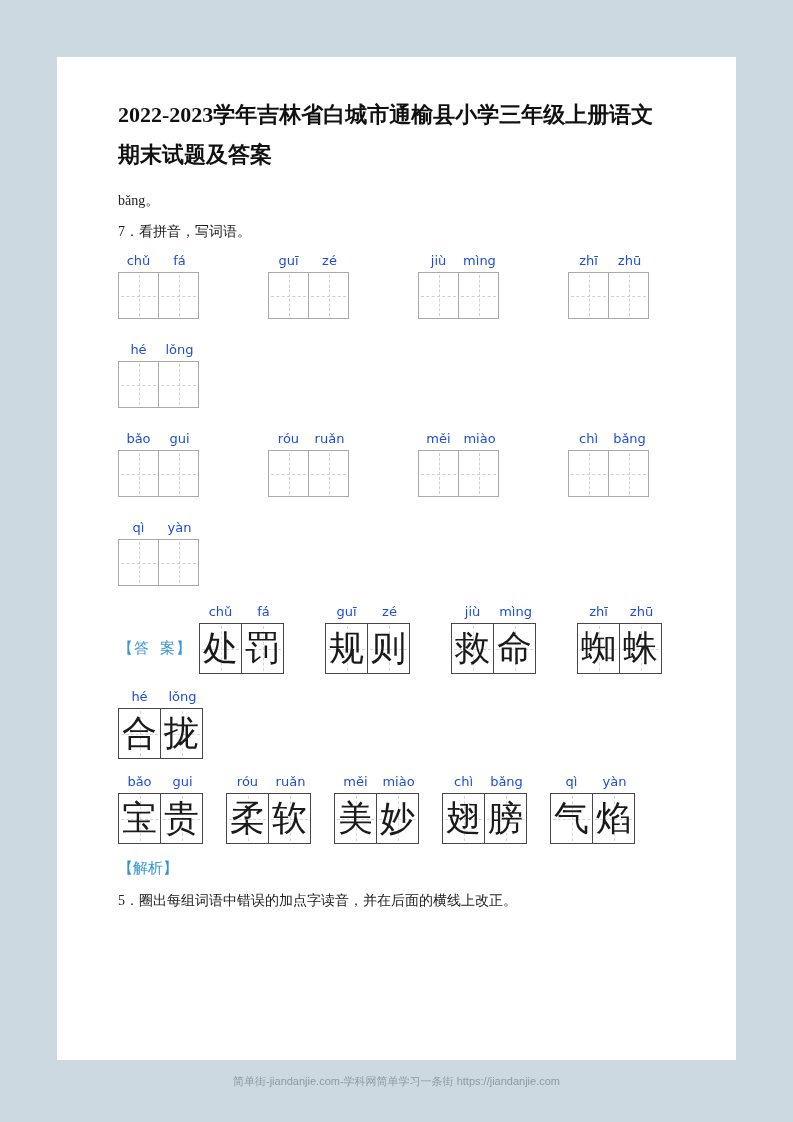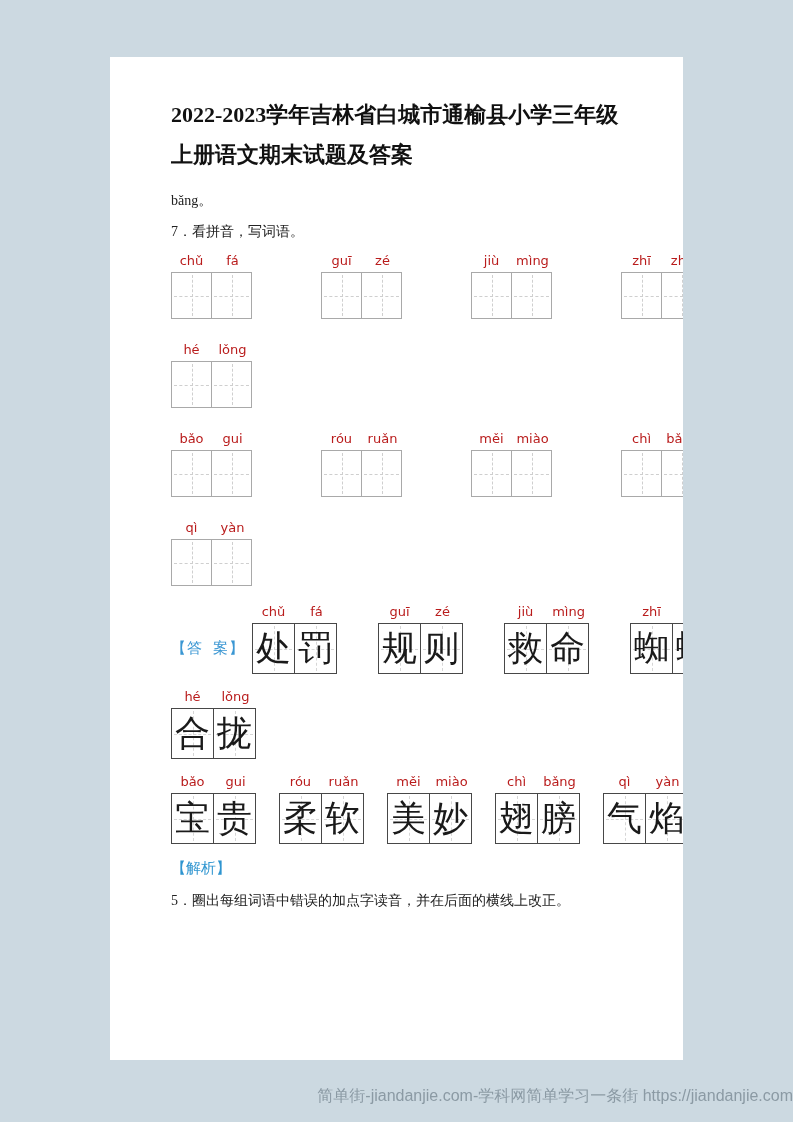--- a/index.html
+++ b/index.html
@@ -5,21 +5,21 @@
   * { box-sizing: border-box; }
   html, body { margin: 0; padding: 0; }
   body {
     width: 793px;
     height: 1122px;
     background: #ccd9e1;
     font-family: "Liberation Serif", serif;
     overflow: hidden;
   }
   .page {
-    width: 573px;
+    width: 679px;
     height: 1003px;
     margin: 57px auto 0;
     background: #ffffff;
     padding: 38px 61px 16px;
     overflow: hidden;
   }
   .title {
     font-size: 22px;
     font-weight: bold;
     color: #111;
@@ -28,21 +28,21 @@
   }
   .section-heading, .question-line {
     font-size: 14px;
     color: #222;
     line-height: 20px;
     margin: 0 0 11px 0;
   }
   
   .quiz-row { display: flex; gap: 68px; margin-bottom: 23px; }
   .group { display: block; }
-  .pinyin-pair { display: flex; margin-bottom: 4px; font-family: "DejaVu Sans", sans-serif; font-size: 13px; color: #b91c1c; }
+  .pinyin-pair { display: flex; margin-bottom: 4px; font-family: "DejaVu Sans", sans-serif; font-size: 13px; color: #1d4ed8; }
   .pinyin-pair span { width: 41px; text-align: center; }
   .grid { display: flex; }
   .cell {
     width: 41px; height: 47px;
     border: 1px solid #a9a9a9;
     position: relative;
     margin-left: -1px;
     background: #fff;
   }
   .cell:first-child { margin-left: 0; }
@@ -81,23 +81,23 @@
   
   .analysis-label { color: #2f95d0; font-size: 15px; margin: 6px 0 12px 0; }
   .detail-line { font-size: 14px; color: #222; line-height: 22px; margin: 0 0 11px 0; }
   .analysis-body {
     font-size: 14px; color: #222; line-height: 33px;
     text-align: justify; margin: 0 0 8px 0;
   }
   .question2 { font-size: 14px; color: #222; line-height: 22px; margin: 8px 0 0 0; }
   
   .footer {
-    width: 793px; text-align: right;
-    margin-top: 26px;
-    font-size: 16px; color: #8b9aa4;
+    width: 793px; text-align: center;
+    margin-top: 14px;
+    font-size: 11px; color: #8b9aa4;
     font-family: "Liberation Sans", sans-serif;
   }
 </style>
 </head>
 <body>
 
 <div class="page">
 
   <h1 class="title">2022-2023学年吉林省白城市通榆县小学三年级上册语文期末试题及答案</h1>
 

